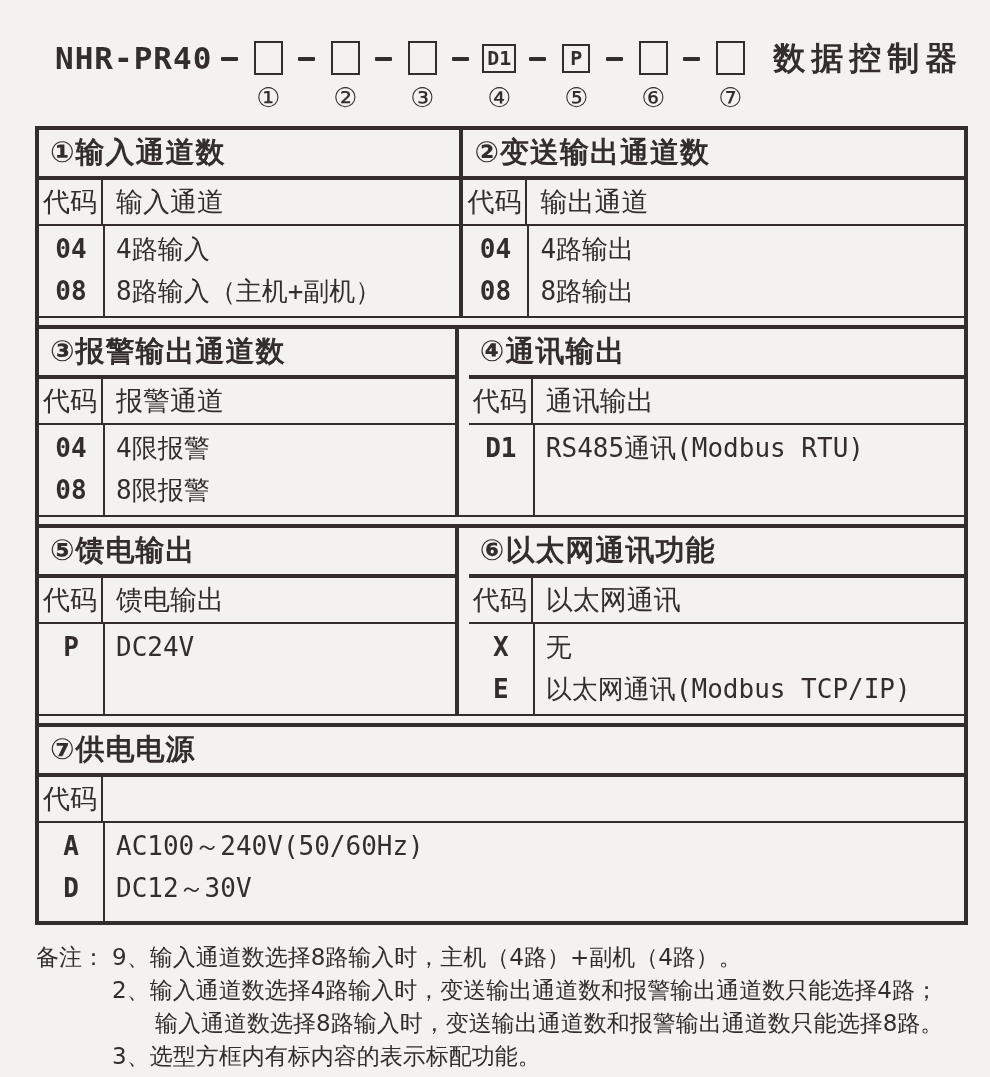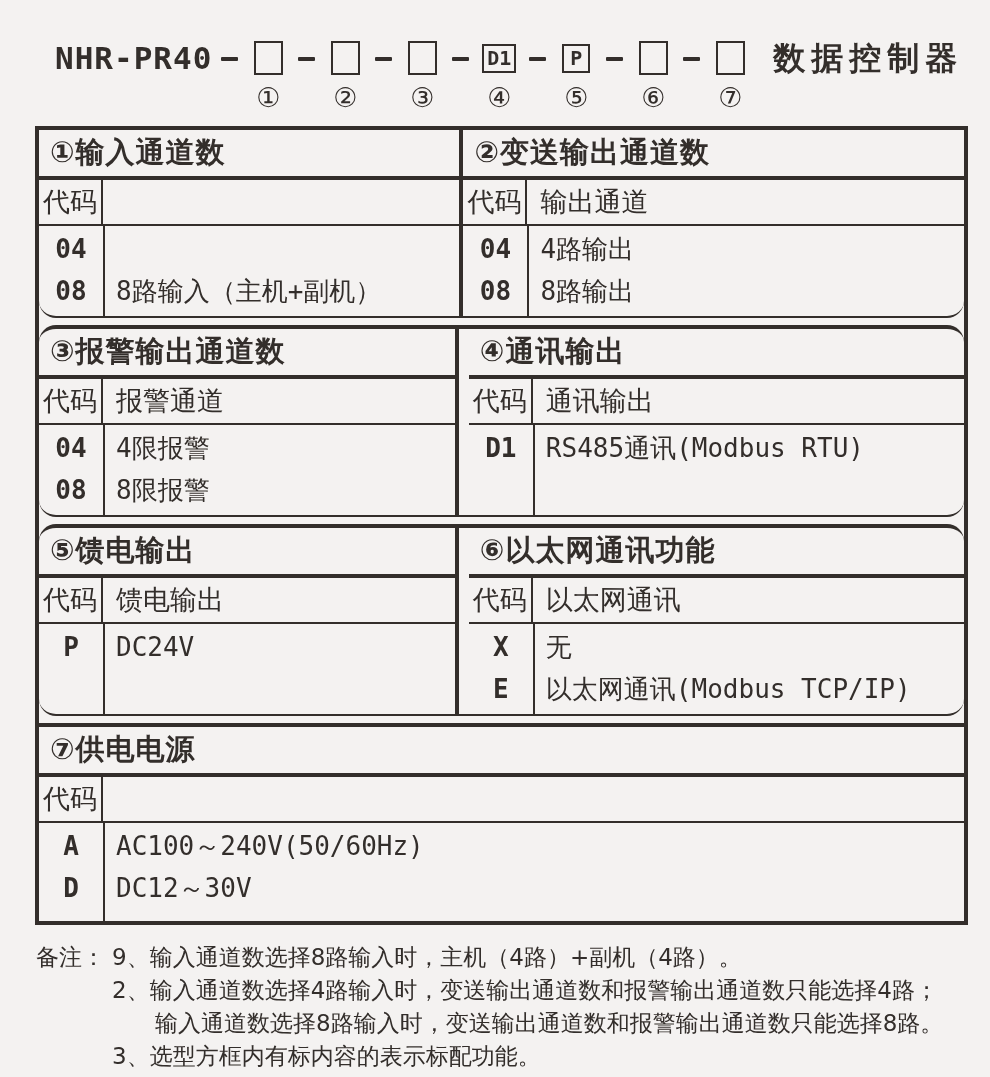--- a/index.html
+++ b/index.html
@@ -43,21 +43,21 @@
   }
   .product-name{
     font-size:32px;font-weight:600;letter-spacing:6px;
     line-height:36px;margin-left:22px;white-space:nowrap;
   }
   
   .selection-table{
     margin:13px 22px 0 35px;
     border:4px solid var(--ink);
   }
-  .band:not(:last-child){border-bottom:2px solid var(--ink);border-radius:17px;}
+  .band:not(:last-child){border-bottom:2px solid var(--ink);}
   .band + .band{margin-top:7px;border-top:4px solid var(--ink);gap:10px;}
   .band.duo{display:grid;grid-template-columns:424fr 500fr;}
   .band.duo .section:first-child{border-right:4px solid var(--ink);}
   .section{min-width:0;}
   .sec-title{
     height:46px;display:flex;align-items:center;
     padding-left:11px;font-size:29px;font-weight:700;
     border-bottom:4px solid var(--ink);letter-spacing:1px;
     white-space:nowrap;overflow:hidden;
   }
@@ -163,24 +163,26 @@
   <span class="product-name">数据控制器</span>
 </div>
 
 <div class="selection-table">
 
   <div class="band duo">
     <div class="section">
       <div class="sec-title">①输入通道数</div>
       <div class="sec-head">
         <div class="h-code">代码</div>
+        <div class="h-desc">输入通道</div>
       </div>
       <div class="sec-data">
         <div class="sec-row">
           <div class="c-code">04</div>
+          <div class="c-desc">4路输入</div>
         </div>
         <div class="sec-row">
           <div class="c-code">08</div>
           <div class="c-desc">8路输入（主机+副机）</div>
         </div>
       </div>
     </div>
     <div class="section">
       <div class="sec-title">②变送输出通道数</div>
       <div class="sec-head">

